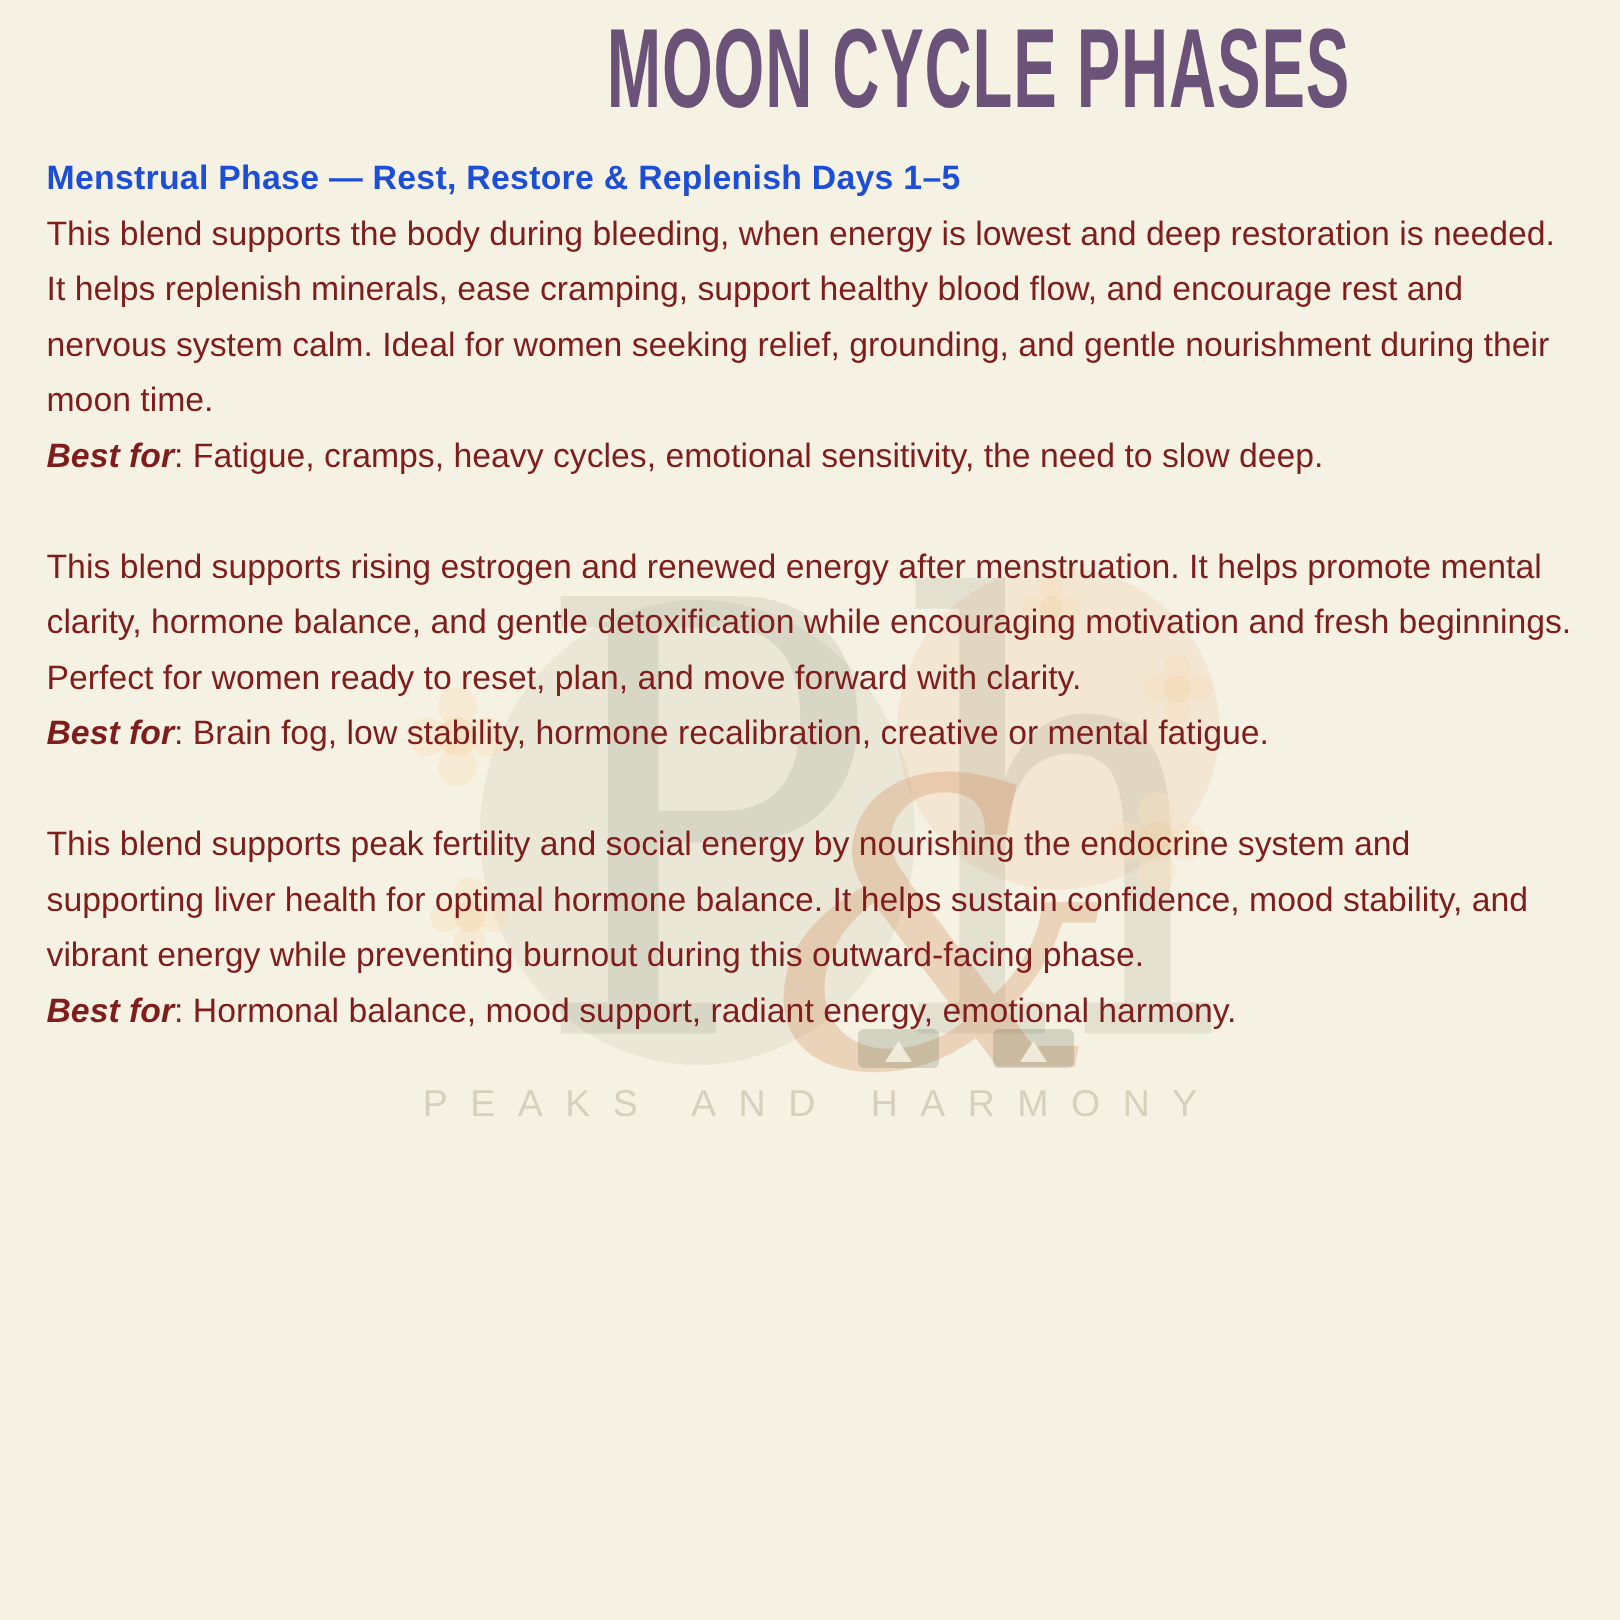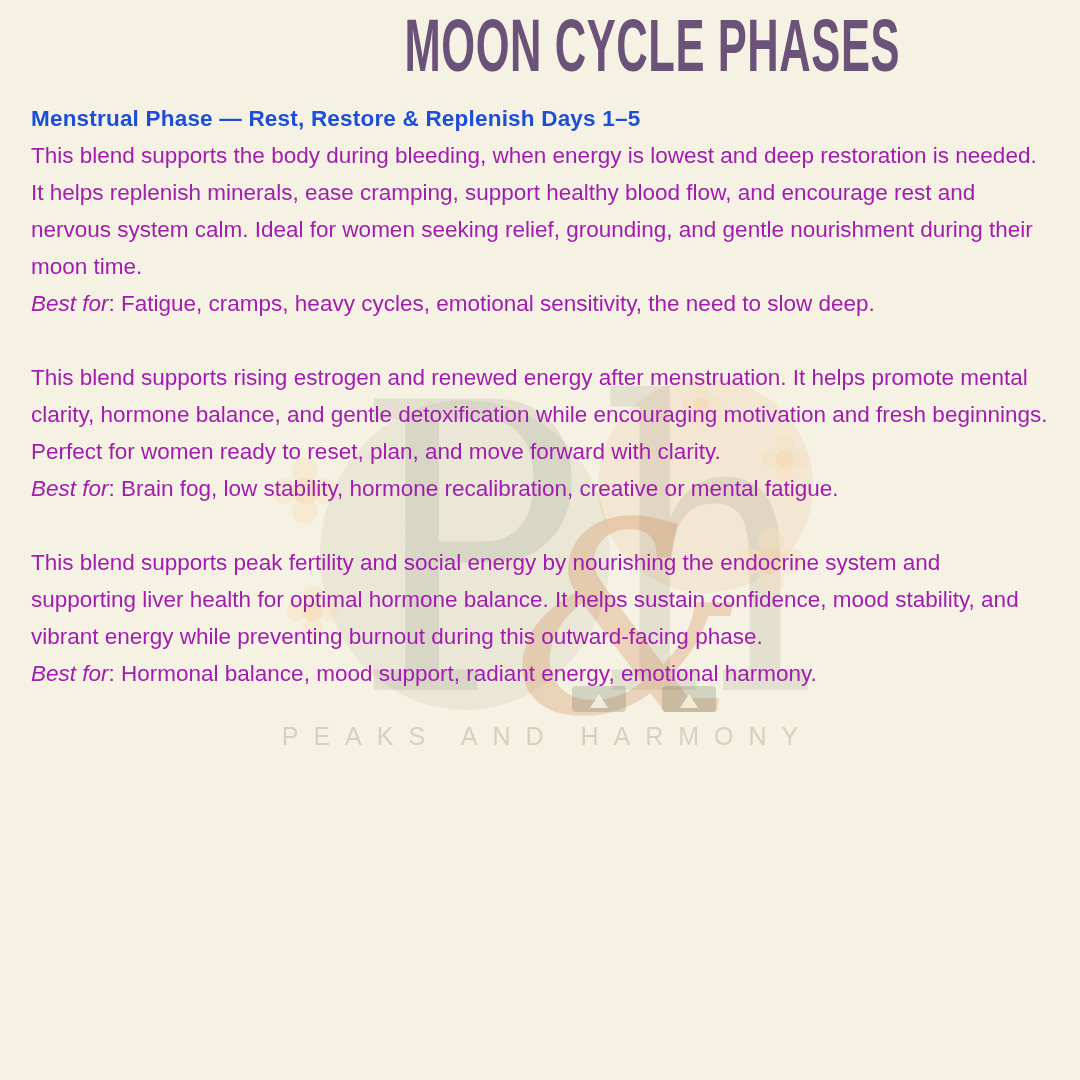--- a/index.html
+++ b/index.html
@@ -66,22 +66,22 @@
     transform: scale(0.58, 1); transform-origin: center top;
   }
 
   
   .content { position: absolute; top: 100px; left: 31px; width: 1018px; z-index: 1; }
   .phase { margin: 0 0 37px 0; }
   .phase-heading {
     margin: 0; font-size: 22.5px; line-height: 37px; font-weight: 700;
     color: #1d4ed8; letter-spacing: 0.2px;
   }
-  .phase-body, .best-for { margin: 0; font-size: 22.5px; line-height: 37px; color: #a21caf; }
-  .bf-label { font-weight: 400; font-style: italic; }
+  .phase-body, .best-for { margin: 0; font-size: 22.5px; line-height: 37px; color: #7f1d1d; }
+  .bf-label { font-weight: 700; font-style: italic; }
 </style>
 </head>
 <body>
 
 <div class="canvas">
 
   <div class="watermark" aria-hidden="true">
     <div class="wm-blob wm-blob-sage"></div>
     <div class="wm-blob wm-blob-peach"></div>
     <div class="wm-letter wm-p">P</div>

